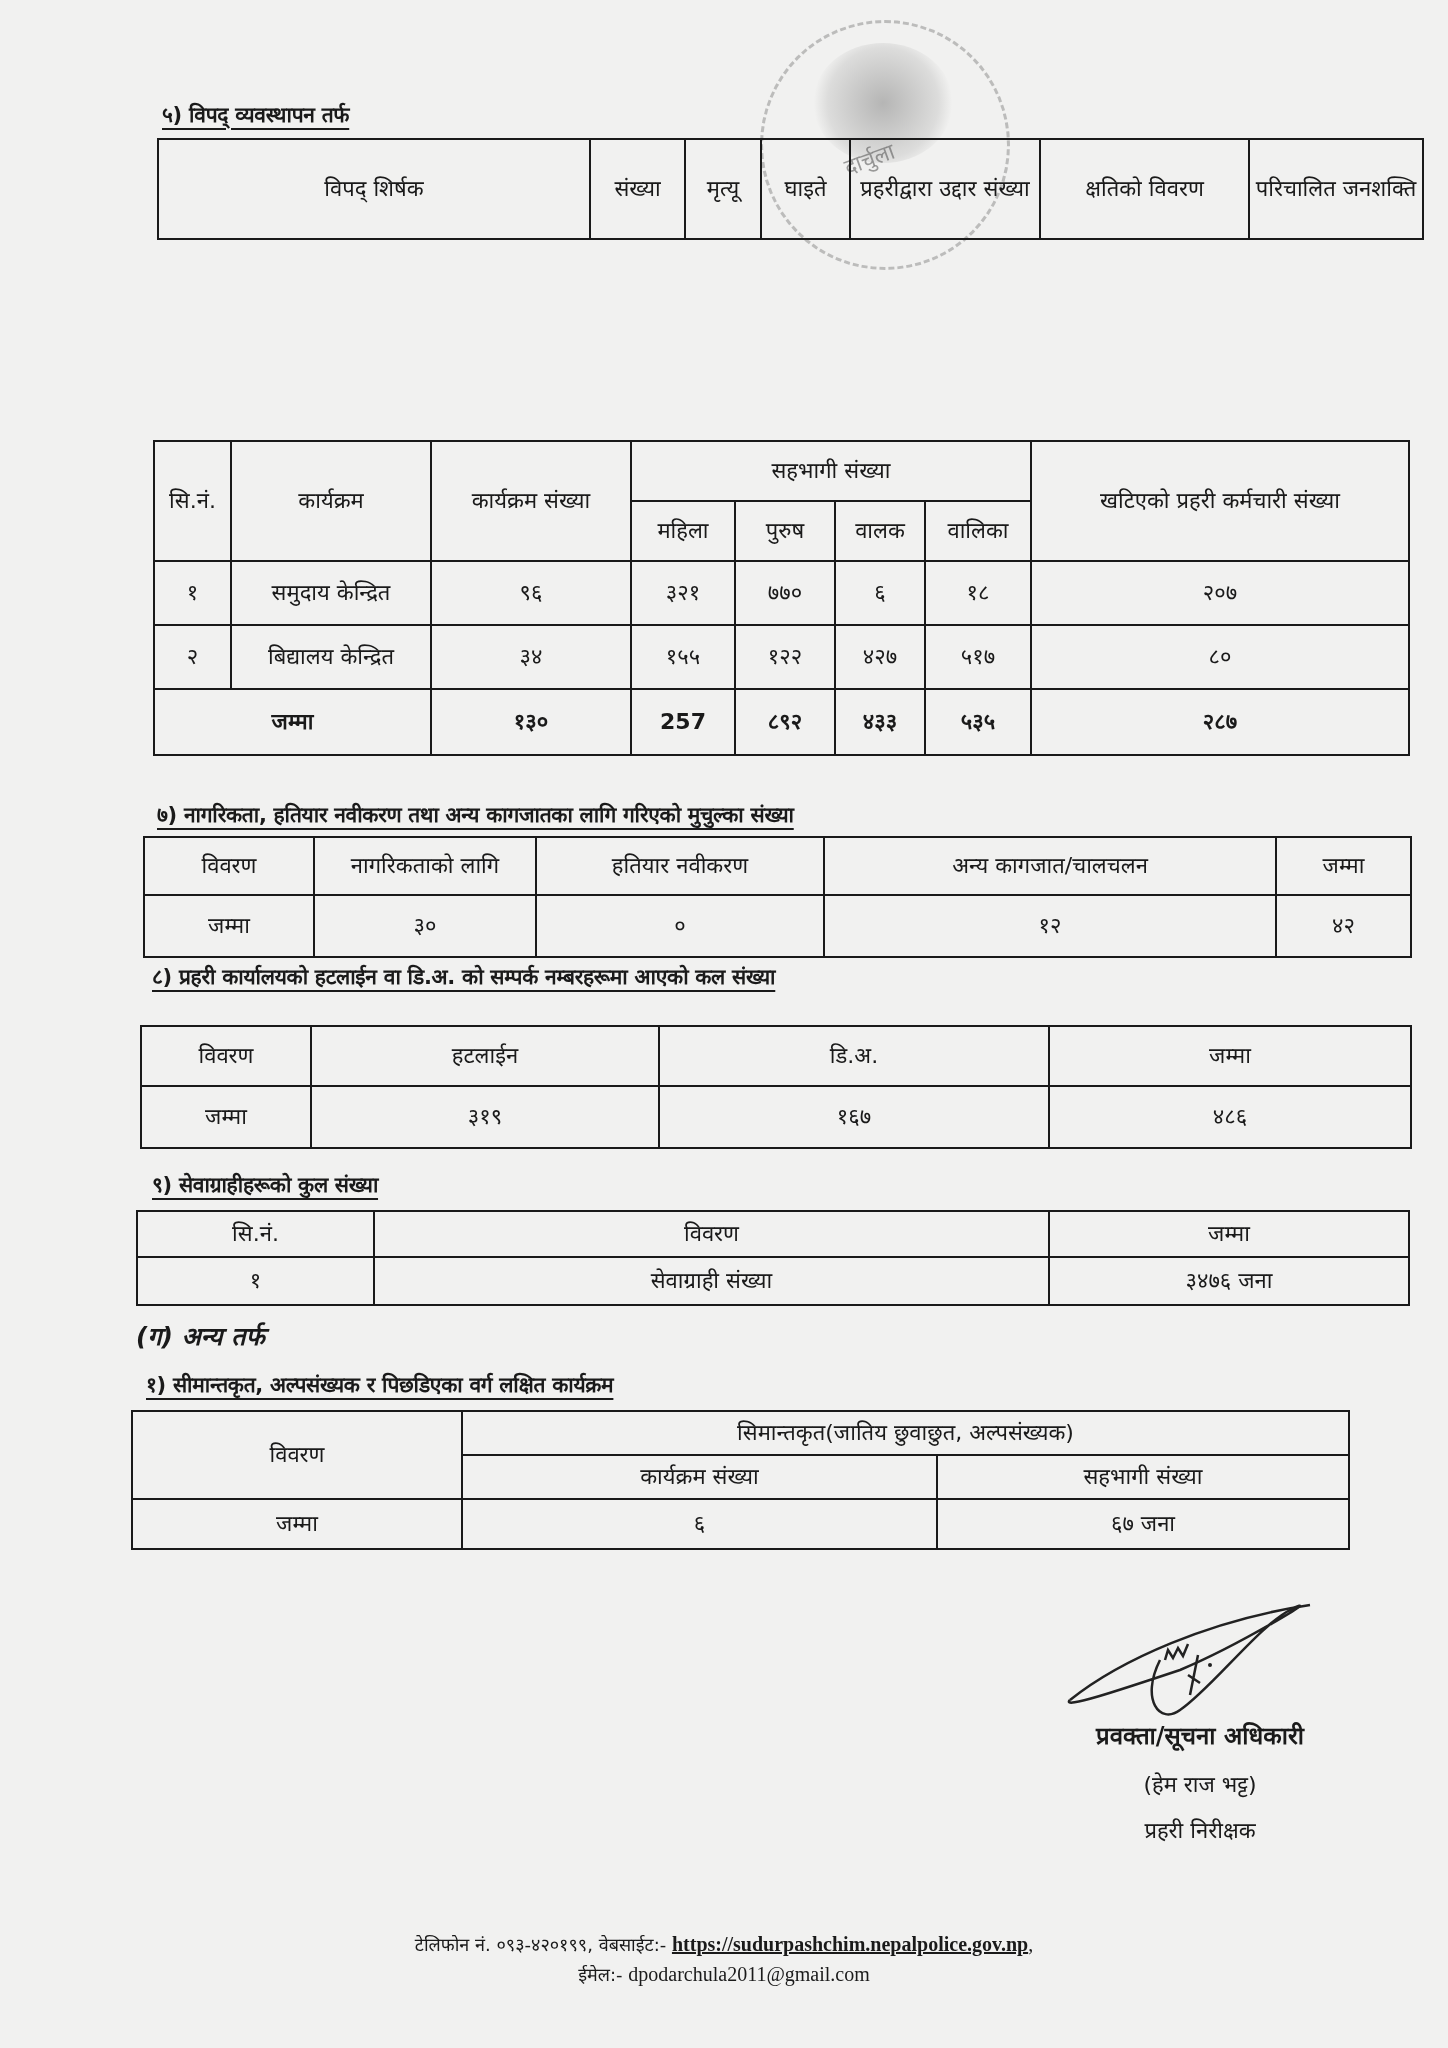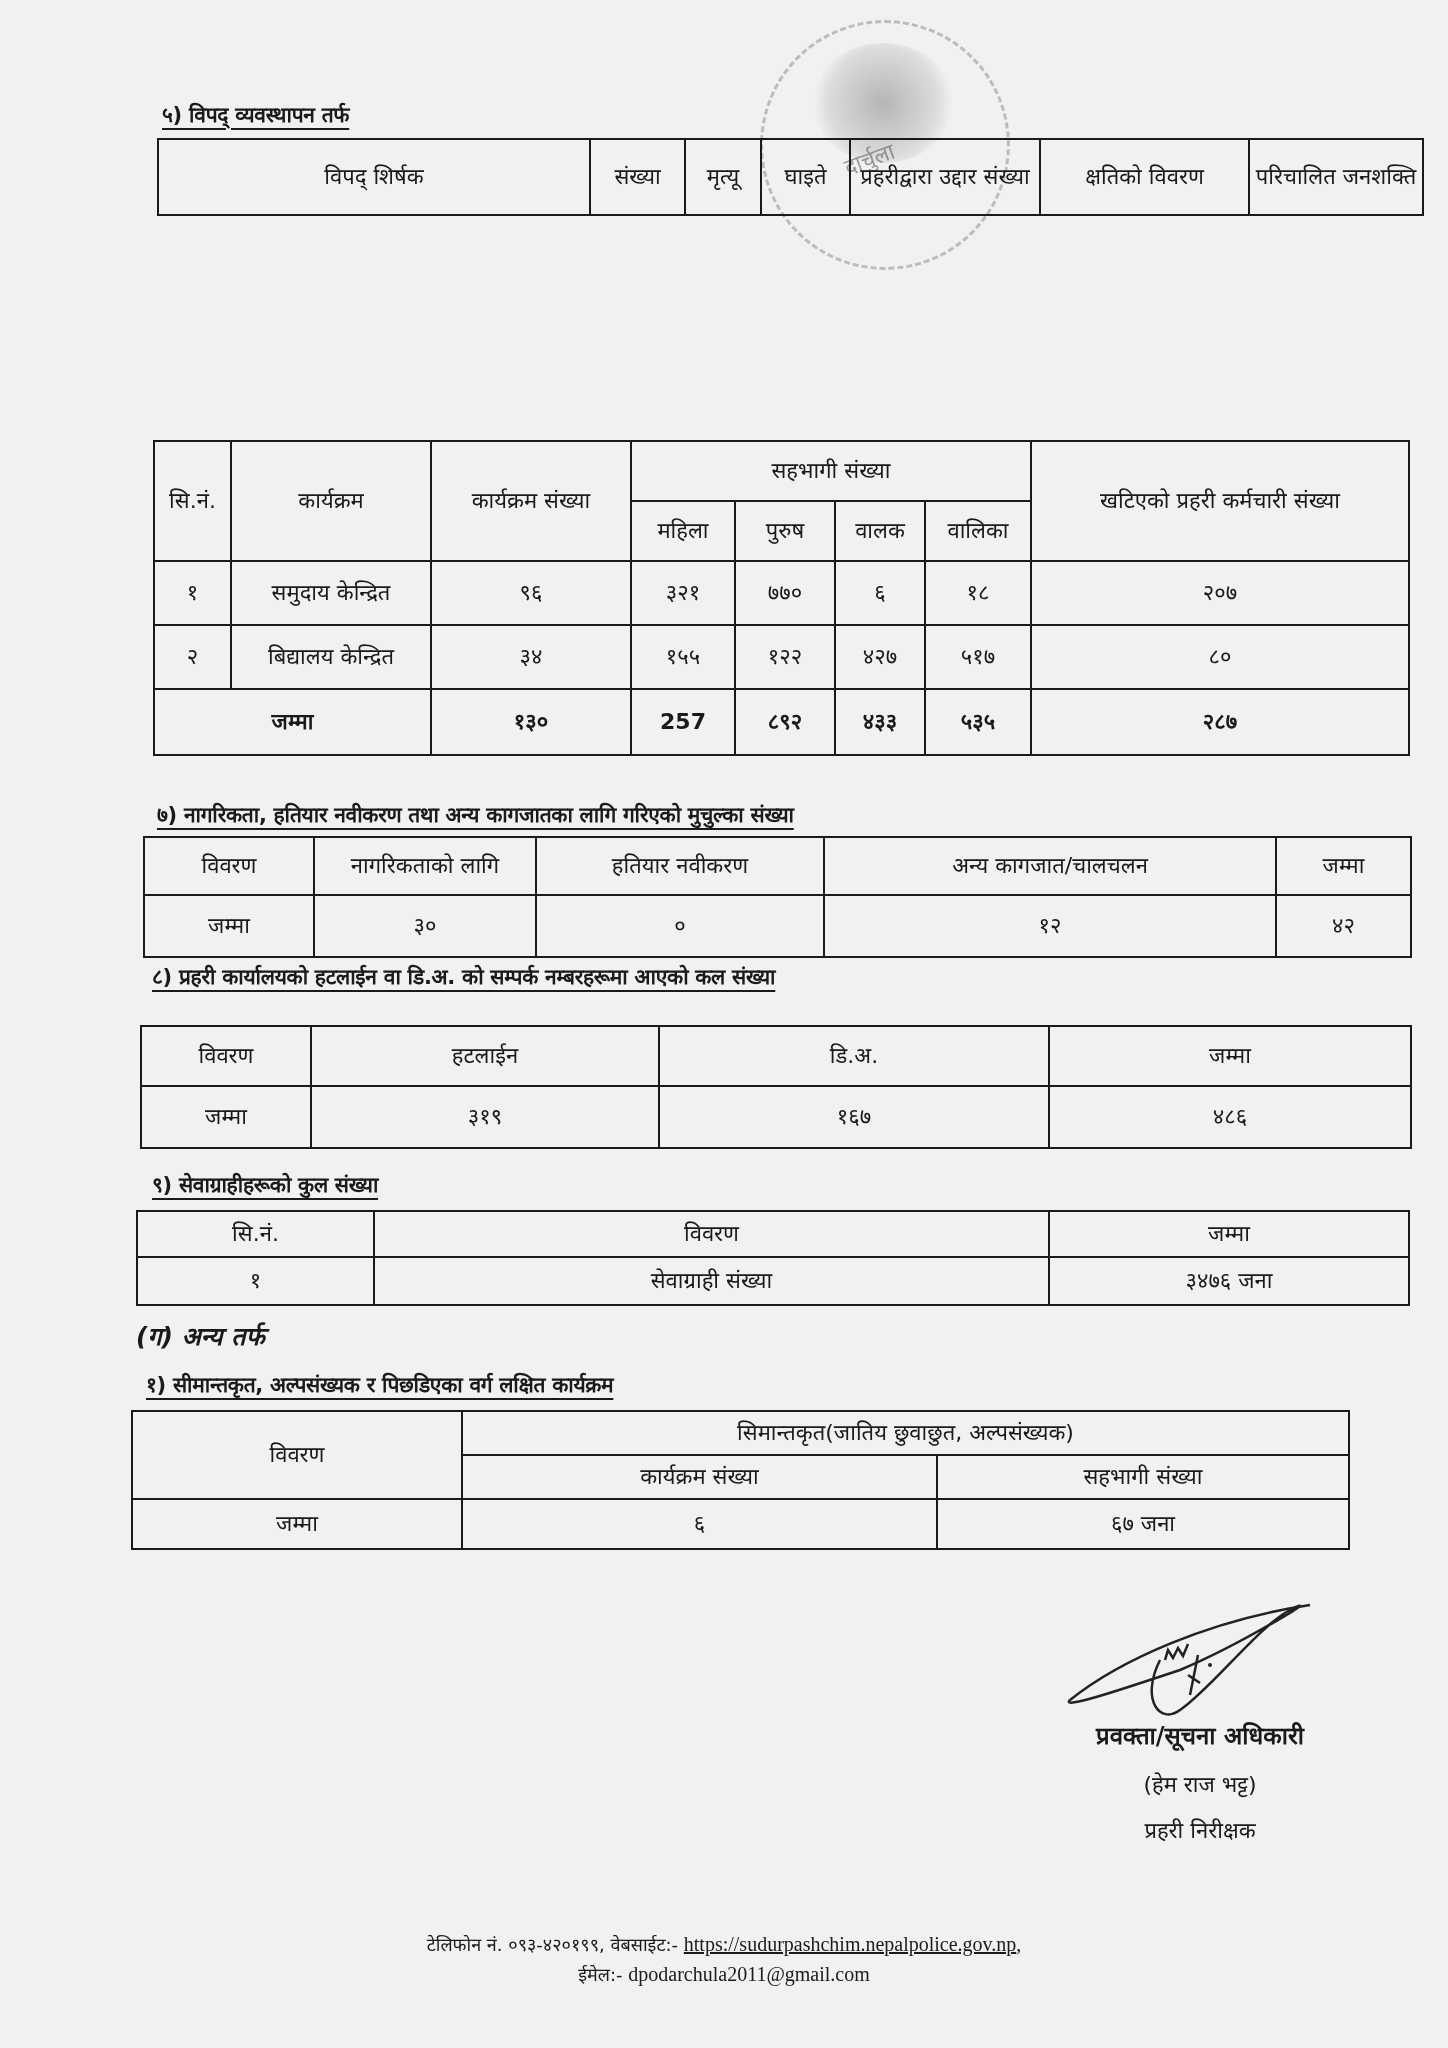--- a/index.html
+++ b/index.html
@@ -59,21 +59,21 @@
   .stamp-text {
     position: absolute; left: 80px; top: 120px;
     font-size: 22px; color: rgba(80,80,80,0.55);
     transform: rotate(-20deg);
     white-space: nowrap;
   }
   .signature { position: absolute; left: 1060px; top: 1600px; }
   .sig-block { position: absolute; left: 1000px; width: 400px; text-align: center; white-space: nowrap; }
   .footer { position: absolute; left: 0; width: 1448px; text-align: center; font-family: "Liberation Serif", serif; font-size: 20px; white-space: nowrap; }
   .footer .dev { font-family: "DejaVu Sans", sans-serif; font-size: 18px; }
-  .footer a { color: #1a1a1a; text-decoration: underline; font-weight: 400; }
+  .footer a { color: #1a1a1a; text-decoration: underline; font-weight: 700; }
 </style>
 </head>
 <body>
 
 <div class="page">
 
   <div class="stamp">
     <div class="stamp-inner"></div>
     <div class="stamp-text">दार्चुला</div>
   </div>
@@ -83,21 +83,21 @@
     <colgroup>
       <col style="width:432px">
         <col style="width:95px">
         <col style="width:76px">
         <col style="width:89px">
         <col style="width:190px">
         <col style="width:209px">
         <col style="width:174px">
     </colgroup>
     <tbody>
-        <tr style="height:76px;">
+        <tr style="height:100px;">
       <td>विपद् शिर्षक</td>
       <td>संख्या</td>
       <td>मृत्यू</td>
       <td>घाइते</td>
       <td>प्रहरीद्वारा उद्दार संख्या</td>
       <td>क्षतिको विवरण</td>
       <td>परिचालित जनशक्ति</td>
     </tr>
   </tbody>
     </table>

